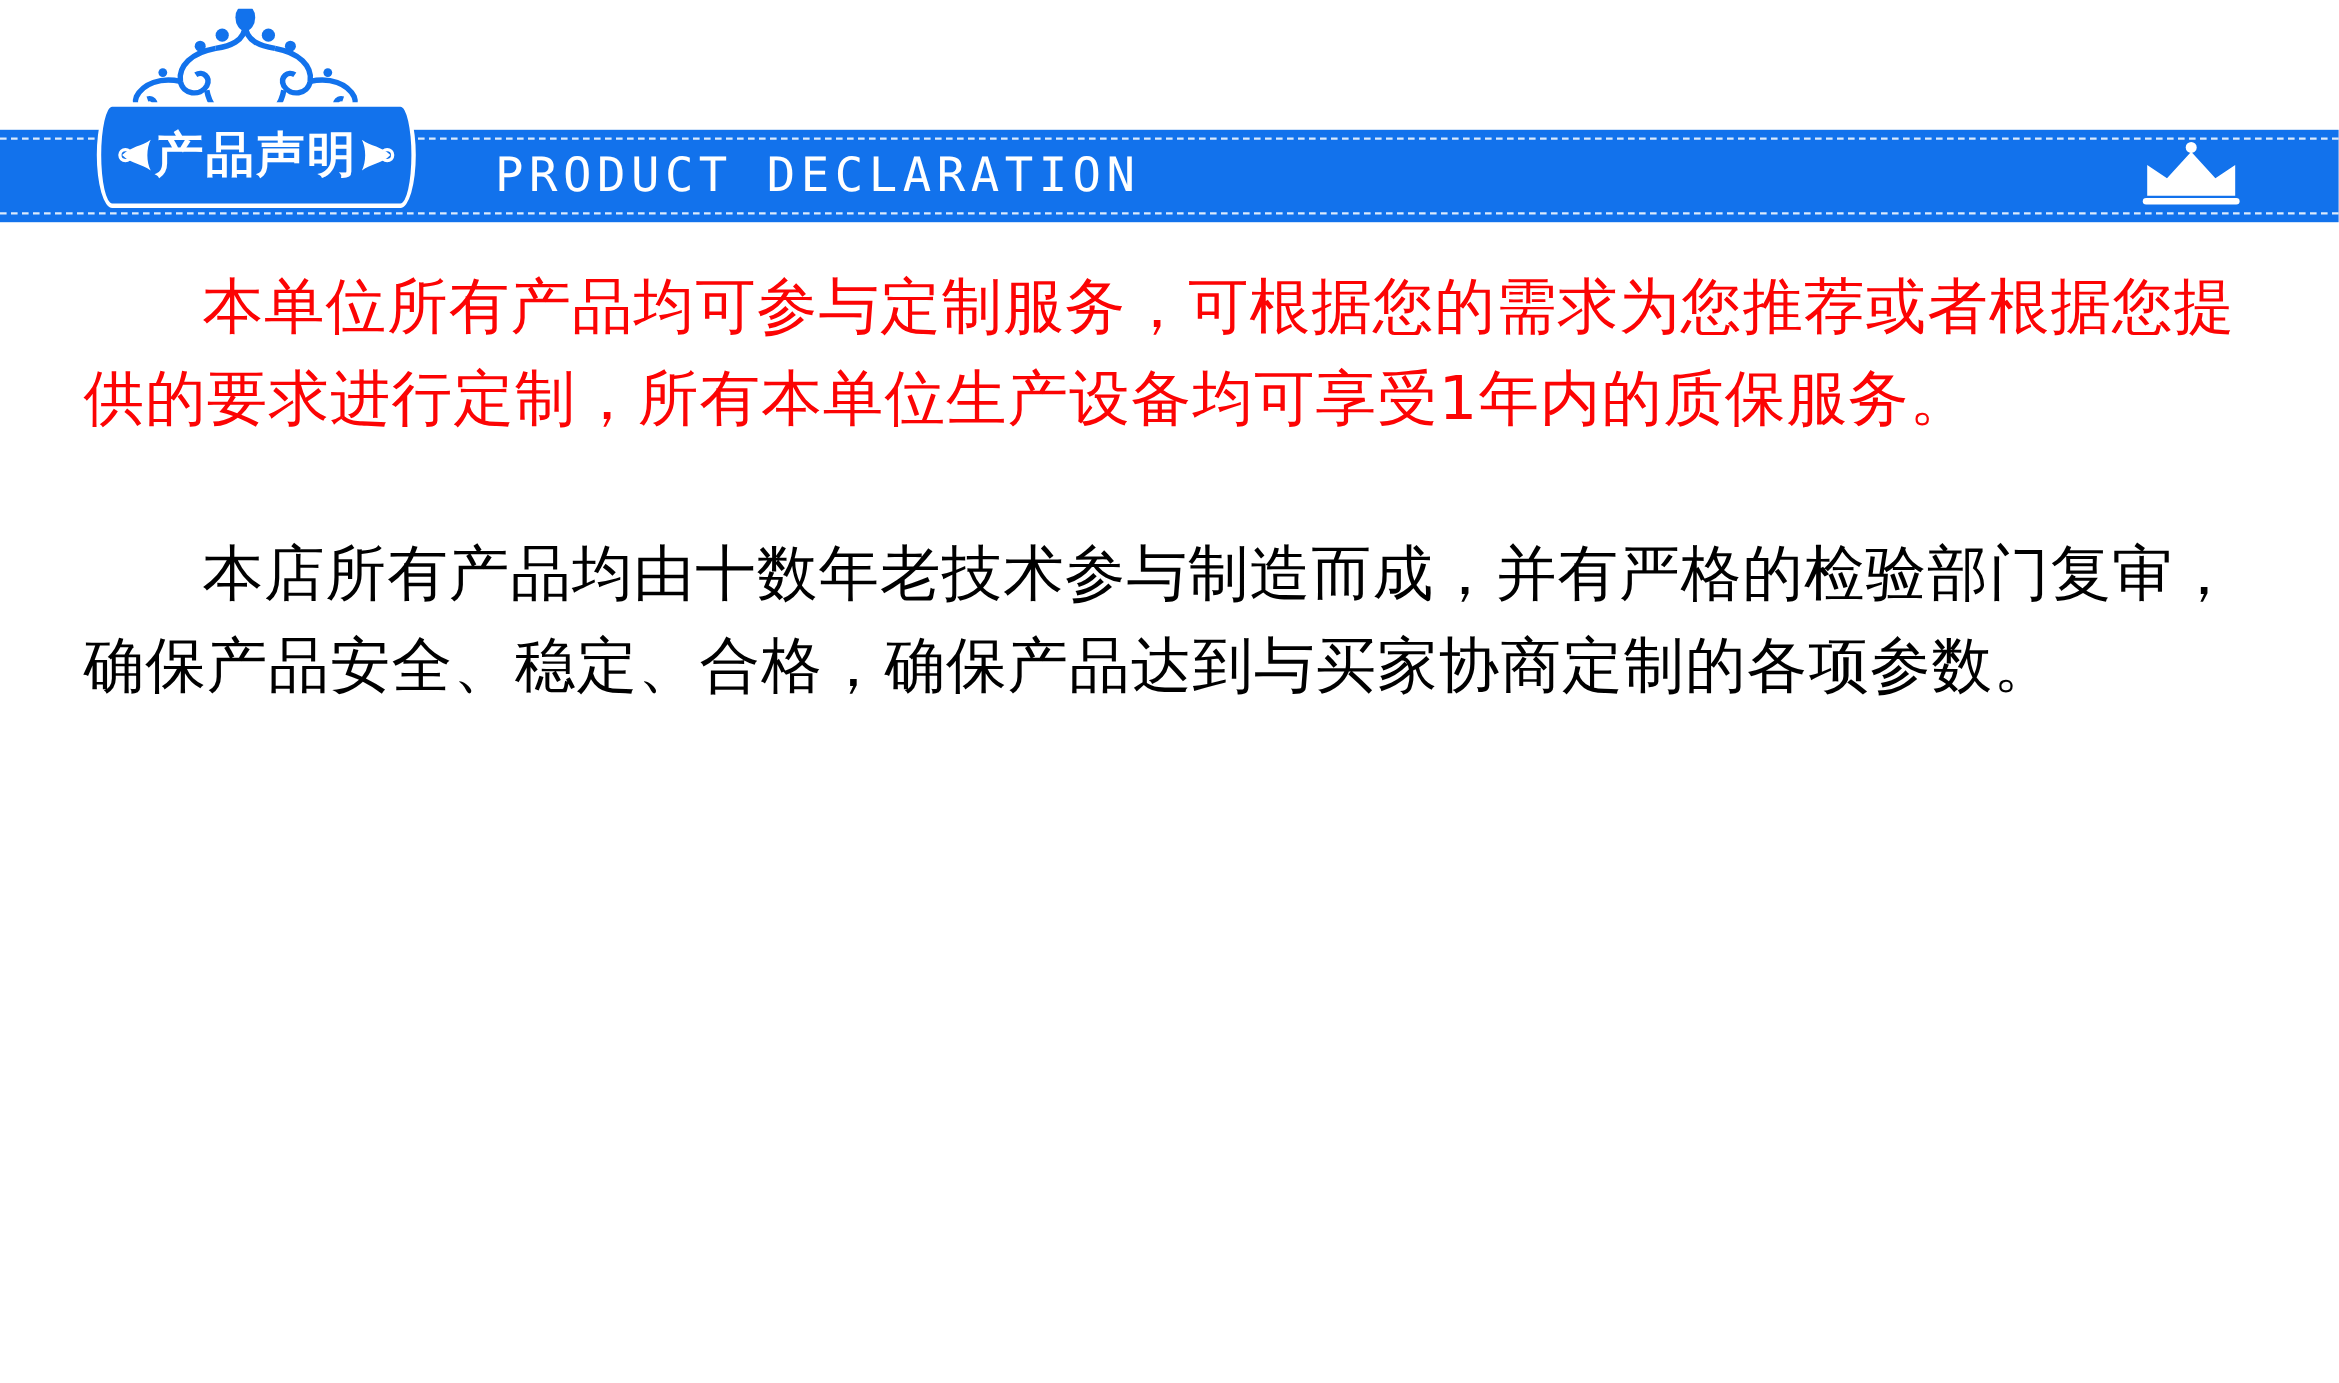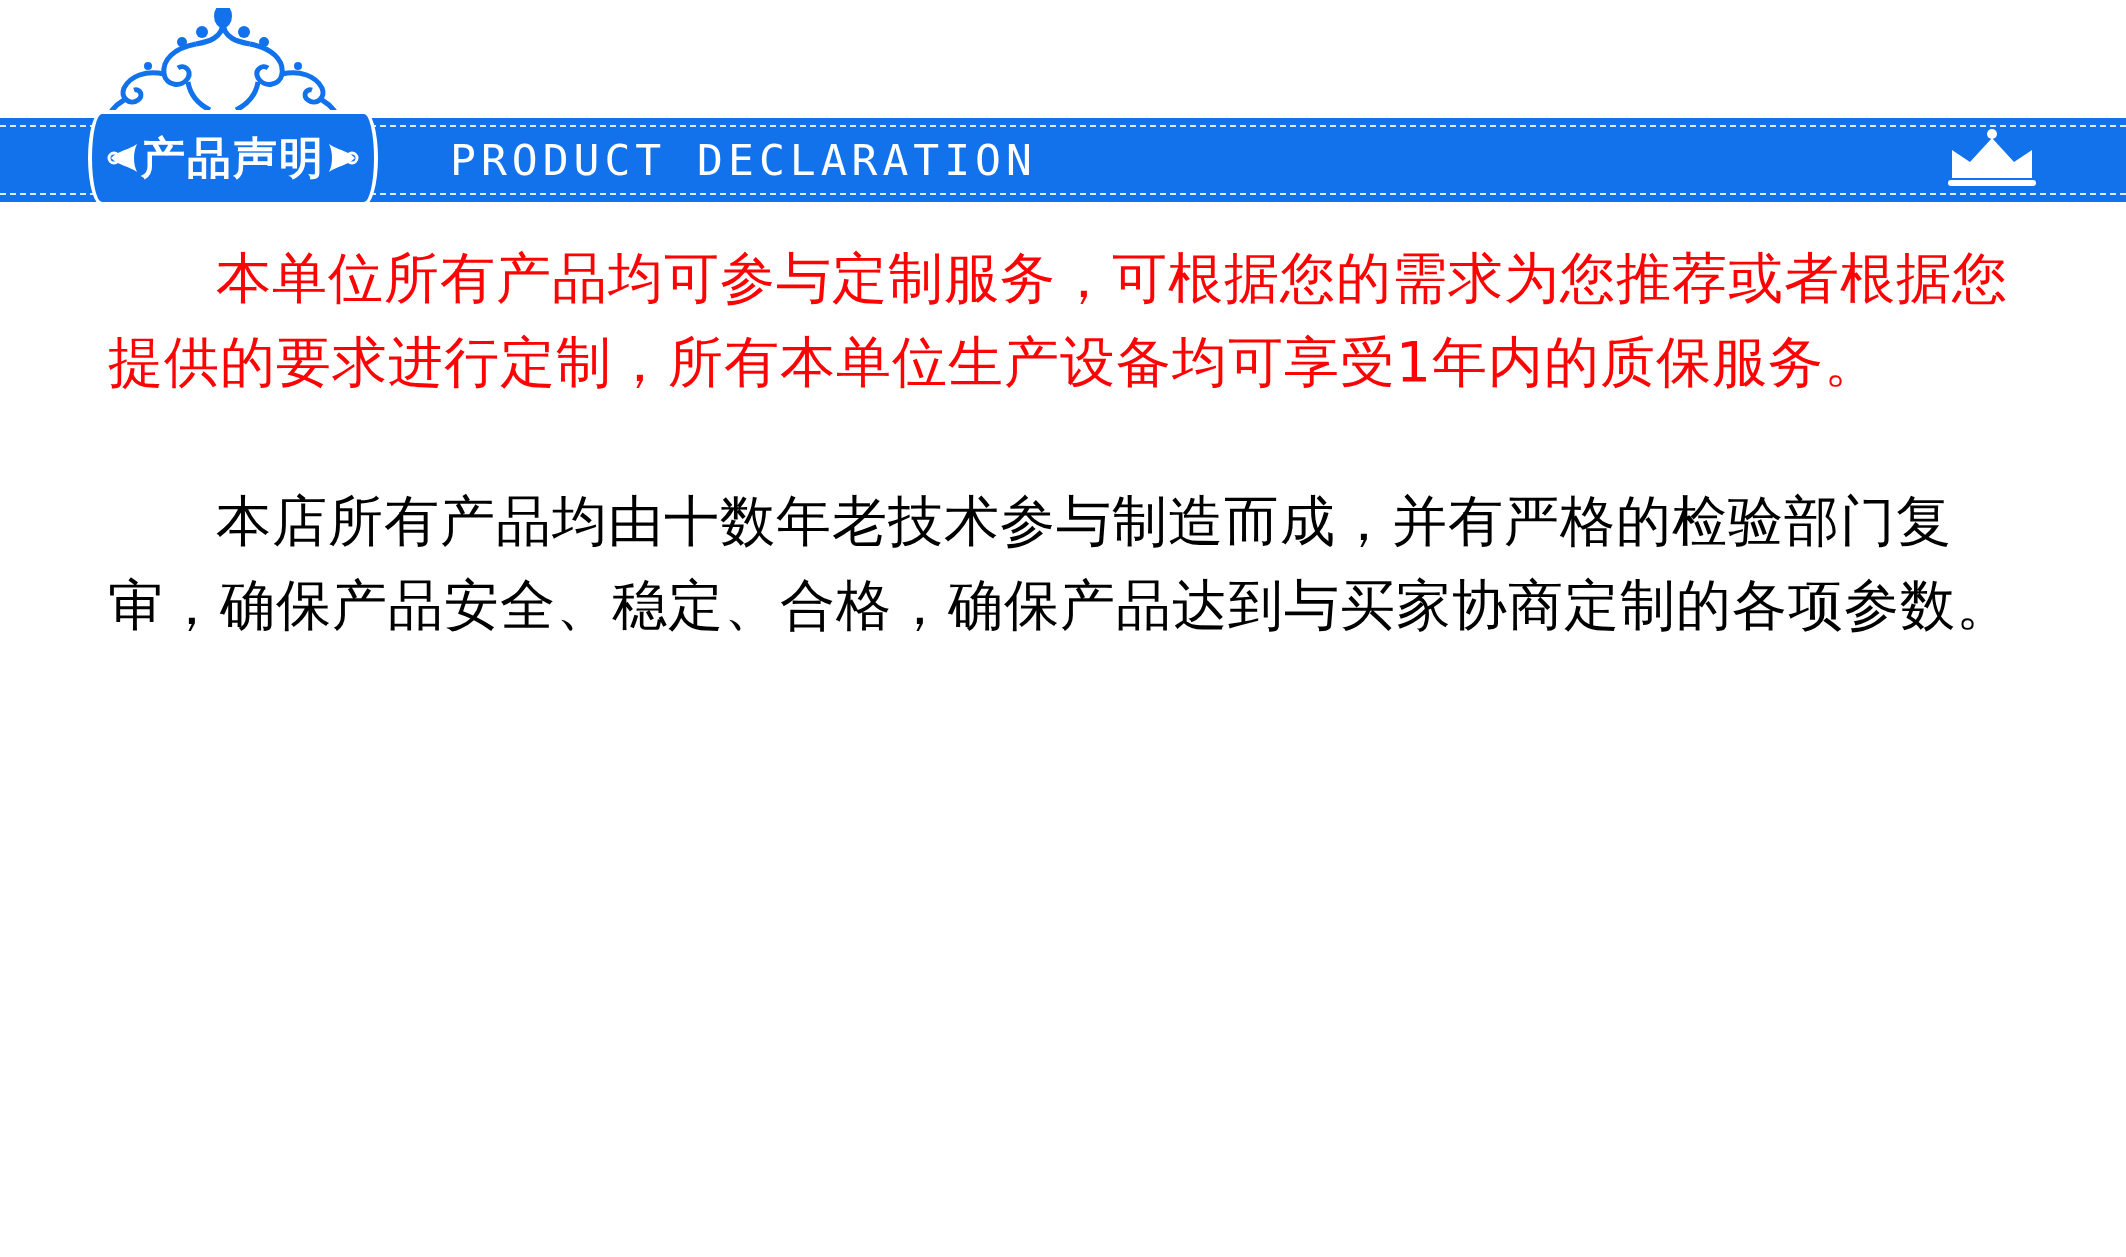--- a/index.html
+++ b/index.html
@@ -53,21 +53,21 @@
     left: 78px;
     top: 8px;
     width: 290px;
     height: 118px;
   }
 
   
   .badge {
     position: absolute;
     left: 88px;
-    top: 110px;
+    top: 93px;
     width: 290px;
     height: 96px;
     border: 4px solid #ffffff;
     border-radius: 14px / 48px;
     background: #1272ec;
     box-sizing: border-box;
     display: flex;
     align-items: center;
     justify-content: center;
     z-index: 4;
@@ -108,21 +108,21 @@
     height: 60px;
     z-index: 3;
   }
 
   
   .content {
     position: absolute;
     left: 0;
     top: 236px;
     width: 2126px;
-    padding: 0 108px;
+    padding: 0 76px;
     box-sizing: border-box;
   }
   p.para {
     margin: 0 0 0 0;
     font-family: "DejaVu Sans", sans-serif;
     font-size: 55px;
     line-height: 84px;
     letter-spacing: 1px;
     text-indent: 108px;
     font-weight: 500;

